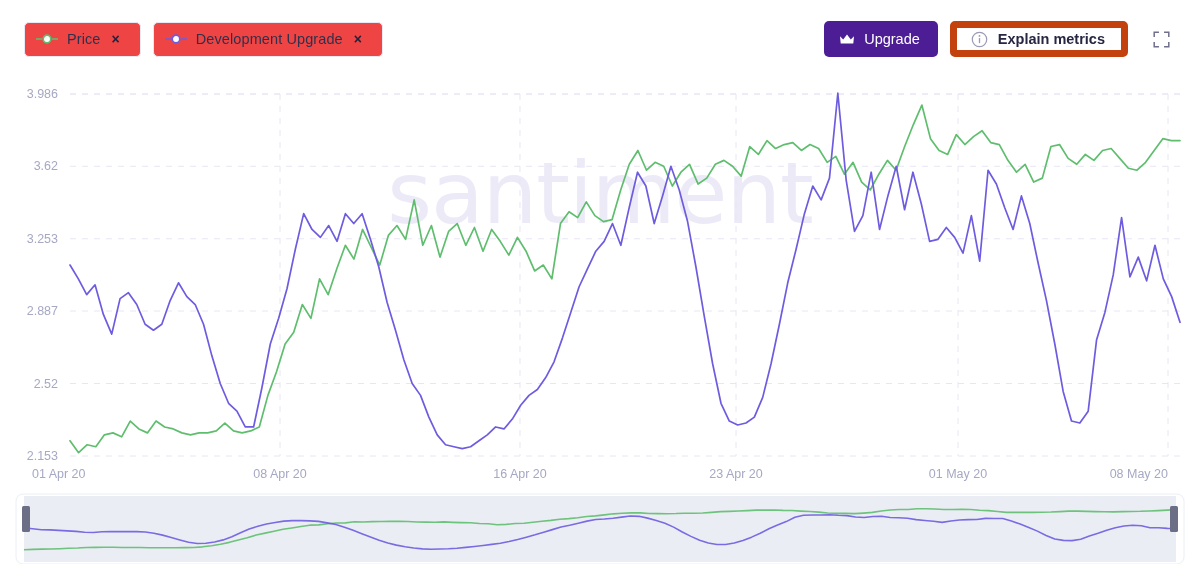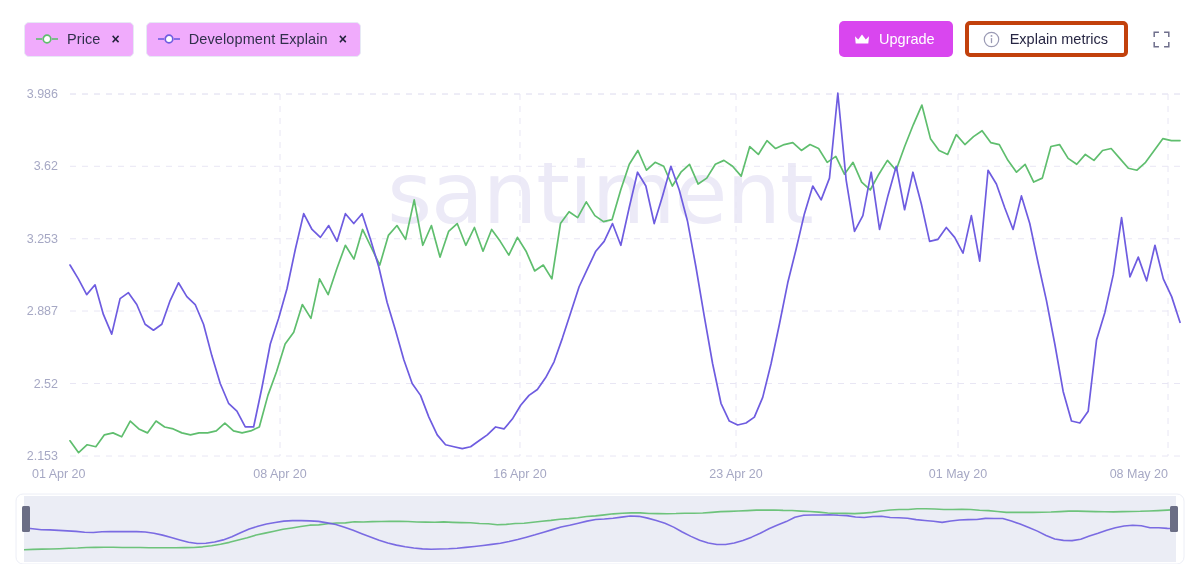--- a/index.html
+++ b/index.html
@@ -14,52 +14,52 @@
 
   
   .toolbar{
     position:absolute;left:0;top:0;width:1200px;height:78px;
     display:flex;align-items:center;
     padding:0 24px;box-sizing:border-box;
   }
   .chips{display:flex;align-items:center;gap:12px;}
   .chip{
     display:flex;align-items:center;gap:9px;
-    height:35px;padding:0 13px 0 11px;
-    background:#f0abfc;
+    height:35px;padding:0 20px 0 11px;
+    background:#ef4444;
     border:1px solid #e7e9f5;
     border-radius:5px;
     box-sizing:border-box;
     cursor:pointer;
   }
   .chip .lbl{
     font-size:14.5px;color:#31304c;letter-spacing:.1px;white-space:nowrap;
   }
   .chip .xc{
     font-size:14px;color:#23223c;font-weight:bold;line-height:1;
     margin-left:2px;cursor:pointer;
   }
   .mk{display:block;width:22px;height:12px;flex:none;}
 
   .spacer{flex:1 1 auto;}
 
   .right-acts{display:flex;align-items:center;gap:12px;}
   .btn-upgrade{
     display:flex;align-items:center;gap:9px;
     height:36px;padding:0 18px 0 15px;
-    background:#d946ef;border:none;border-radius:5px;
+    background:#4c1d95;border:none;border-radius:5px;
     color:#ffffff;font-size:14.5px;
     cursor:pointer;box-sizing:border-box;
   }
   .btn-explain{
     display:flex;align-items:center;gap:10px;
     height:36px;padding:0 16px 0 14px;
-    background:#ffffff;border:4px solid #c2410c;border-radius:5px;
+    background:#ffffff;border:7px solid #c2410c;border-radius:5px;
     color:#272643;font-size:14.5px;
-    cursor:pointer;box-sizing:border-box;
+    cursor:pointer;box-sizing:border-box;font-weight:bold;
   }
   .btn-full{
     width:30px;height:30px;display:flex;align-items:center;justify-content:center;
     background:transparent;border:none;cursor:pointer;margin-left:6px;
   }
 
   
   .chart-wrap{position:absolute;left:0;top:74px;width:1016px;height:415px;}
   .chart-svg{display:block;}
 
@@ -93,21 +93,21 @@
         <span class="lbl">Price</span>
         <span class="xc">×</span>
       </div>
 
       <div class="chip">
         <svg class="mk" viewBox="0 0 22 12">
           <line x1="0" y1="6" x2="6" y2="6" stroke="#6e5ce0" stroke-width="1.6"></line>
           <line x1="16" y1="6" x2="22" y2="6" stroke="#6e5ce0" stroke-width="1.6"></line>
           <circle cx="11" cy="6" r="3.8" fill="#ffffff" stroke="#6e5ce0" stroke-width="1.7"></circle>
         </svg>
-        <span class="lbl">Development Explain</span>
+        <span class="lbl">Development Upgrade</span>
         <span class="xc">×</span>
       </div>
 
     </div>
 
     <div class="spacer"></div>
 
     <div class="right-acts">
 
       <button class="btn-upgrade">

